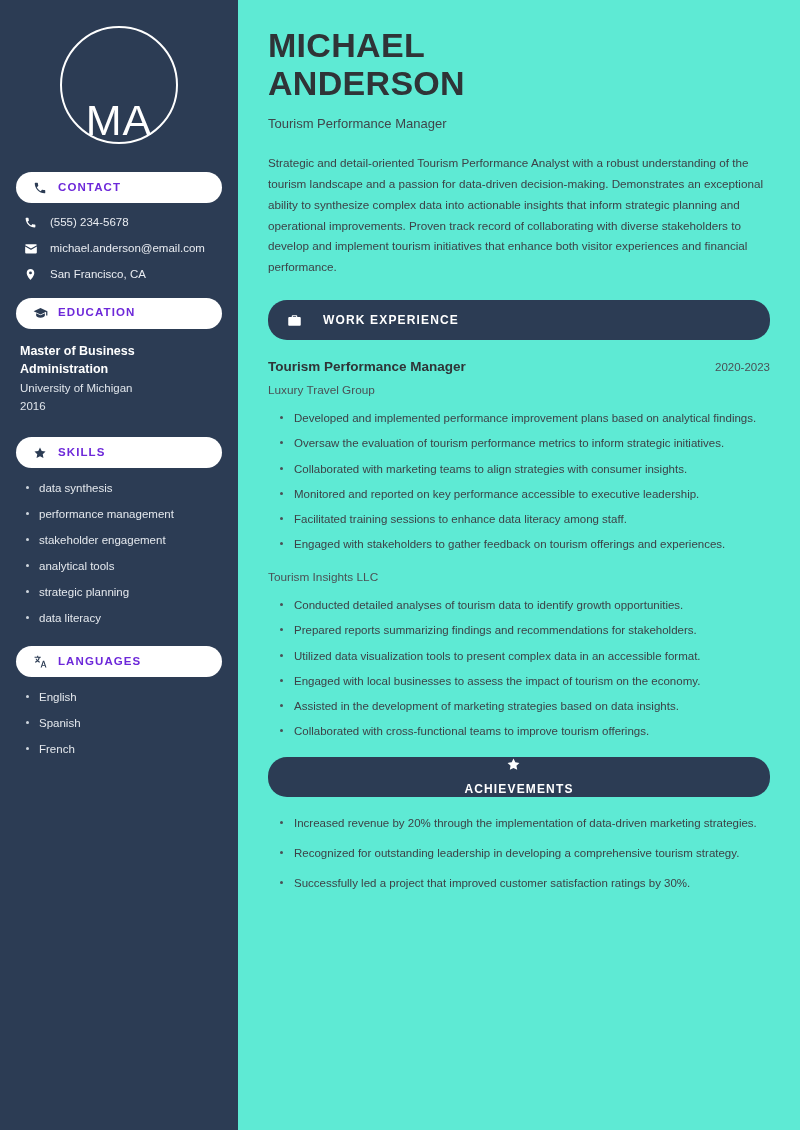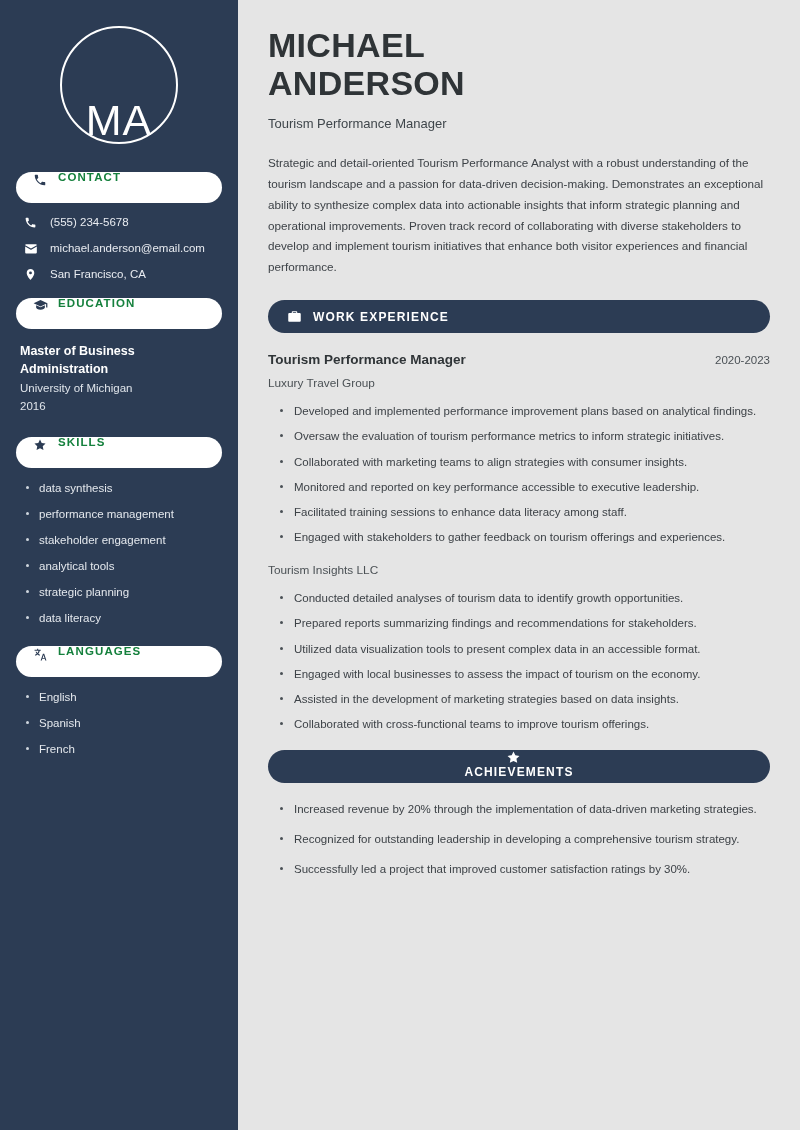--- a/index.html
+++ b/index.html
@@ -43,25 +43,25 @@
   #avatar span {
     font-size: 43px;
     font-weight: 400;
     letter-spacing: 1px;
     color: #ffffff;
     line-height: 1;
   }
 
   .pill {
     background: #ffffff;
-    color: #15803d;
+    color: #6d28d9;
     border-radius: 20px;
     height: 31px;
     display: flex;
-    align-items: flex-start;
+    align-items: center;
     padding: 0 16px;
     margin-bottom: 13px;
   }
   .pill .pill-icon {
     display: inline-flex;
     align-items: center;
     justify-content: center;
     width: 16px;
     height: 16px;
     margin-right: 10px;
@@ -135,21 +135,21 @@
     border-radius: 50%;
     background: #cfd6de;
   }
 
   .sidebar-gap-lg { height: 14px; }
   .sidebar-gap-sm { height: 6px; }
 
   
   #main {
     flex: 1;
-    background: #e5e5e5;
+    background: #5eead4;
     padding: 26px 30px 0 30px;
     overflow: hidden;
   }
 
   #name {
     font-size: 34px;
     font-weight: bold;
     letter-spacing: 0.3px;
     color: #2f3437;
     line-height: 1.13;
@@ -167,25 +167,26 @@
     font-size: 11.7px;
     color: #3d4247;
     line-height: 1.79;
     margin-bottom: 22px;
   }
 
   .section-bar {
     background: #2c3c54;
     color: #ffffff;
     border-radius: 19px;
-    height: 33px;
+    height: 40px;
     display: flex;
     align-items: center;
     padding: 0 18px;
     margin-bottom: 18px;
+    gap: 10px;
   }
   .section-bar .sb-icon {
     width: 16px;
     height: 16px;
     display: inline-flex;
     align-items: center;
     justify-content: center;
     margin-right: 11px;
   }
   .section-bar .sb-icon svg { display: block; }

